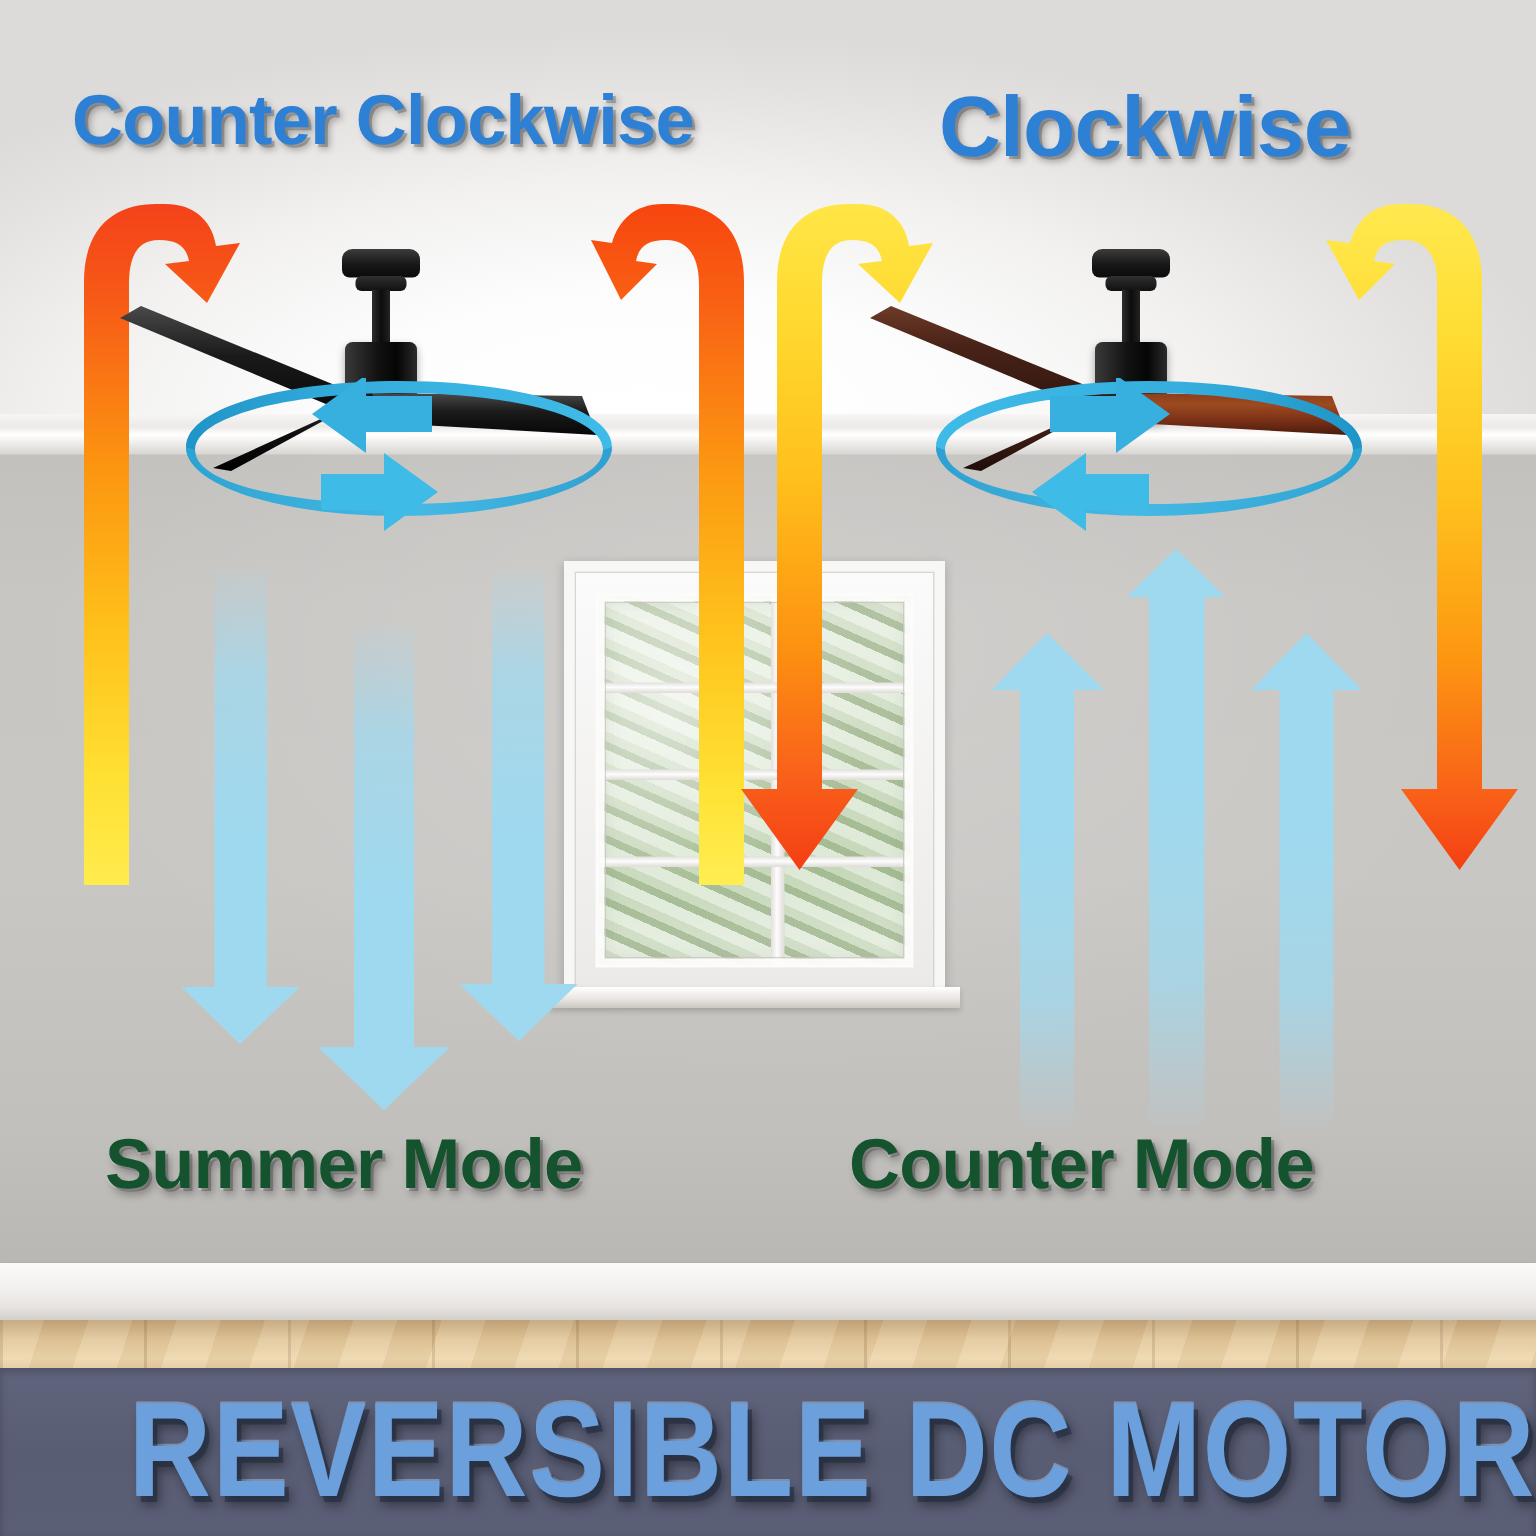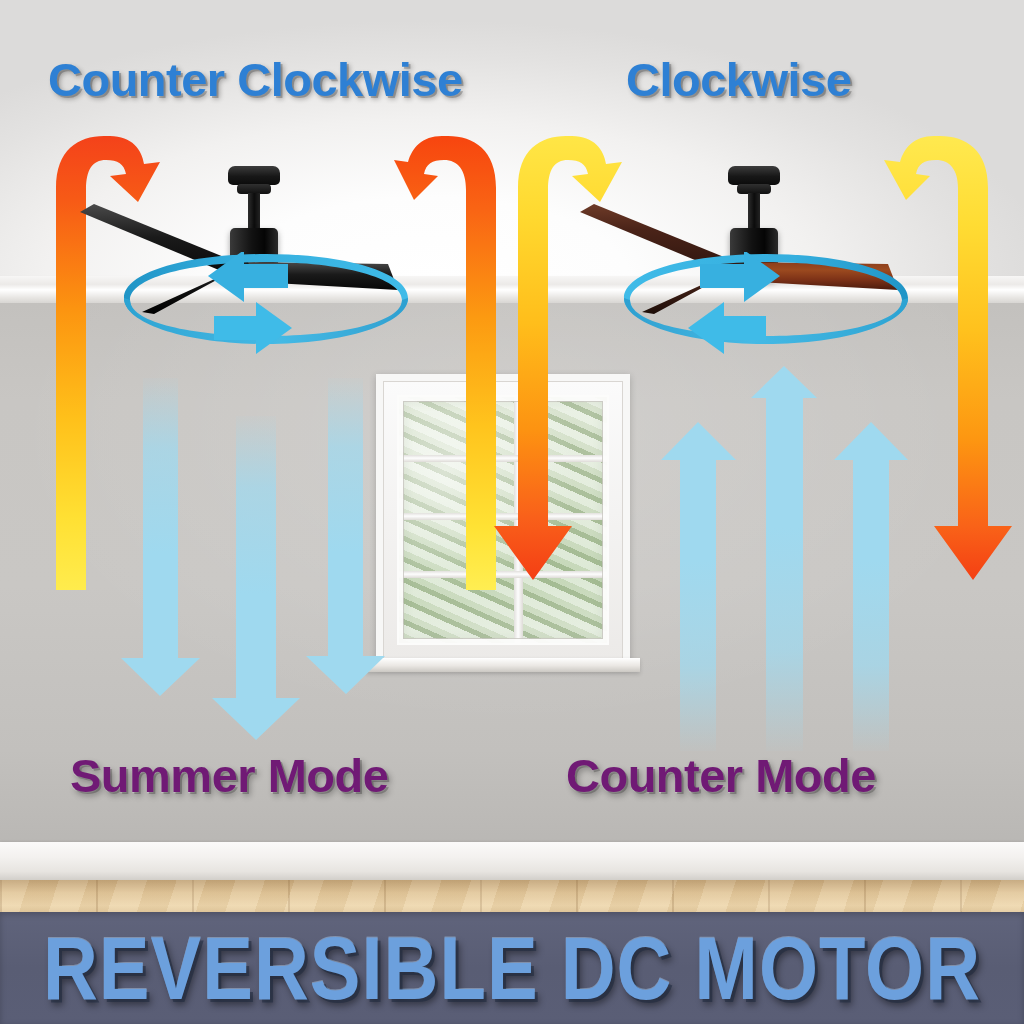--- a/index.html
+++ b/index.html
@@ -114,36 +114,36 @@
   
   .title{
     position:absolute;font-weight:bold;color:#2e80d4;
     letter-spacing:-0.5px;white-space:nowrap;
     text-shadow:
       2px 2px 0 rgba(0,0,0,.22),
       3px 3px 5px rgba(0,0,0,.30),
       0 1px 0 rgba(255,255,255,.35);
   }
   #title-ccw{left:48px;top:52px;font-size:47px;}
-  #title-cw{left:626px;top:52px;font-size:47px;}
+  #title-cw{left:626px;top:52px;font-size:57px;}
   .mode{
-    position:absolute;font-weight:bold;color:#701a75;
+    position:absolute;font-weight:bold;color:#14532d;
     white-space:nowrap;font-size:47px;letter-spacing:-0.5px;
     text-shadow:
       2px 2px 0 rgba(0,0,0,.22),
       3px 4px 6px rgba(0,0,0,.32),
       0 1px 0 rgba(255,255,255,.35);
   }
   #mode-summer{left:70px;top:748px;}
   #mode-winter{left:566px;top:748px;}
 
   .banner{
     position:absolute;left:0;top:912px;width:1024px;height:112px;
     background:linear-gradient(to bottom,#60647c 0%,#595d74 50%,#5a5e76 100%);
-    display:flex;align-items:center;justify-content:center;
+    display:flex;align-items:center;justify-content:flex-end;
     box-shadow:inset 0 2px 6px rgba(0,0,0,.22);
   }
   .banner-text{
     font-size:76px;font-weight:bold;color:#6ca0dd;letter-spacing:1px;
     white-space:nowrap;line-height:1;
     text-shadow:
       3px 3px 0 rgba(30,40,60,.55),
       4px 5px 7px rgba(0,0,0,.42),
       0 -1px 0 rgba(180,210,245,.45);
     transform:scaleY(1.18);

